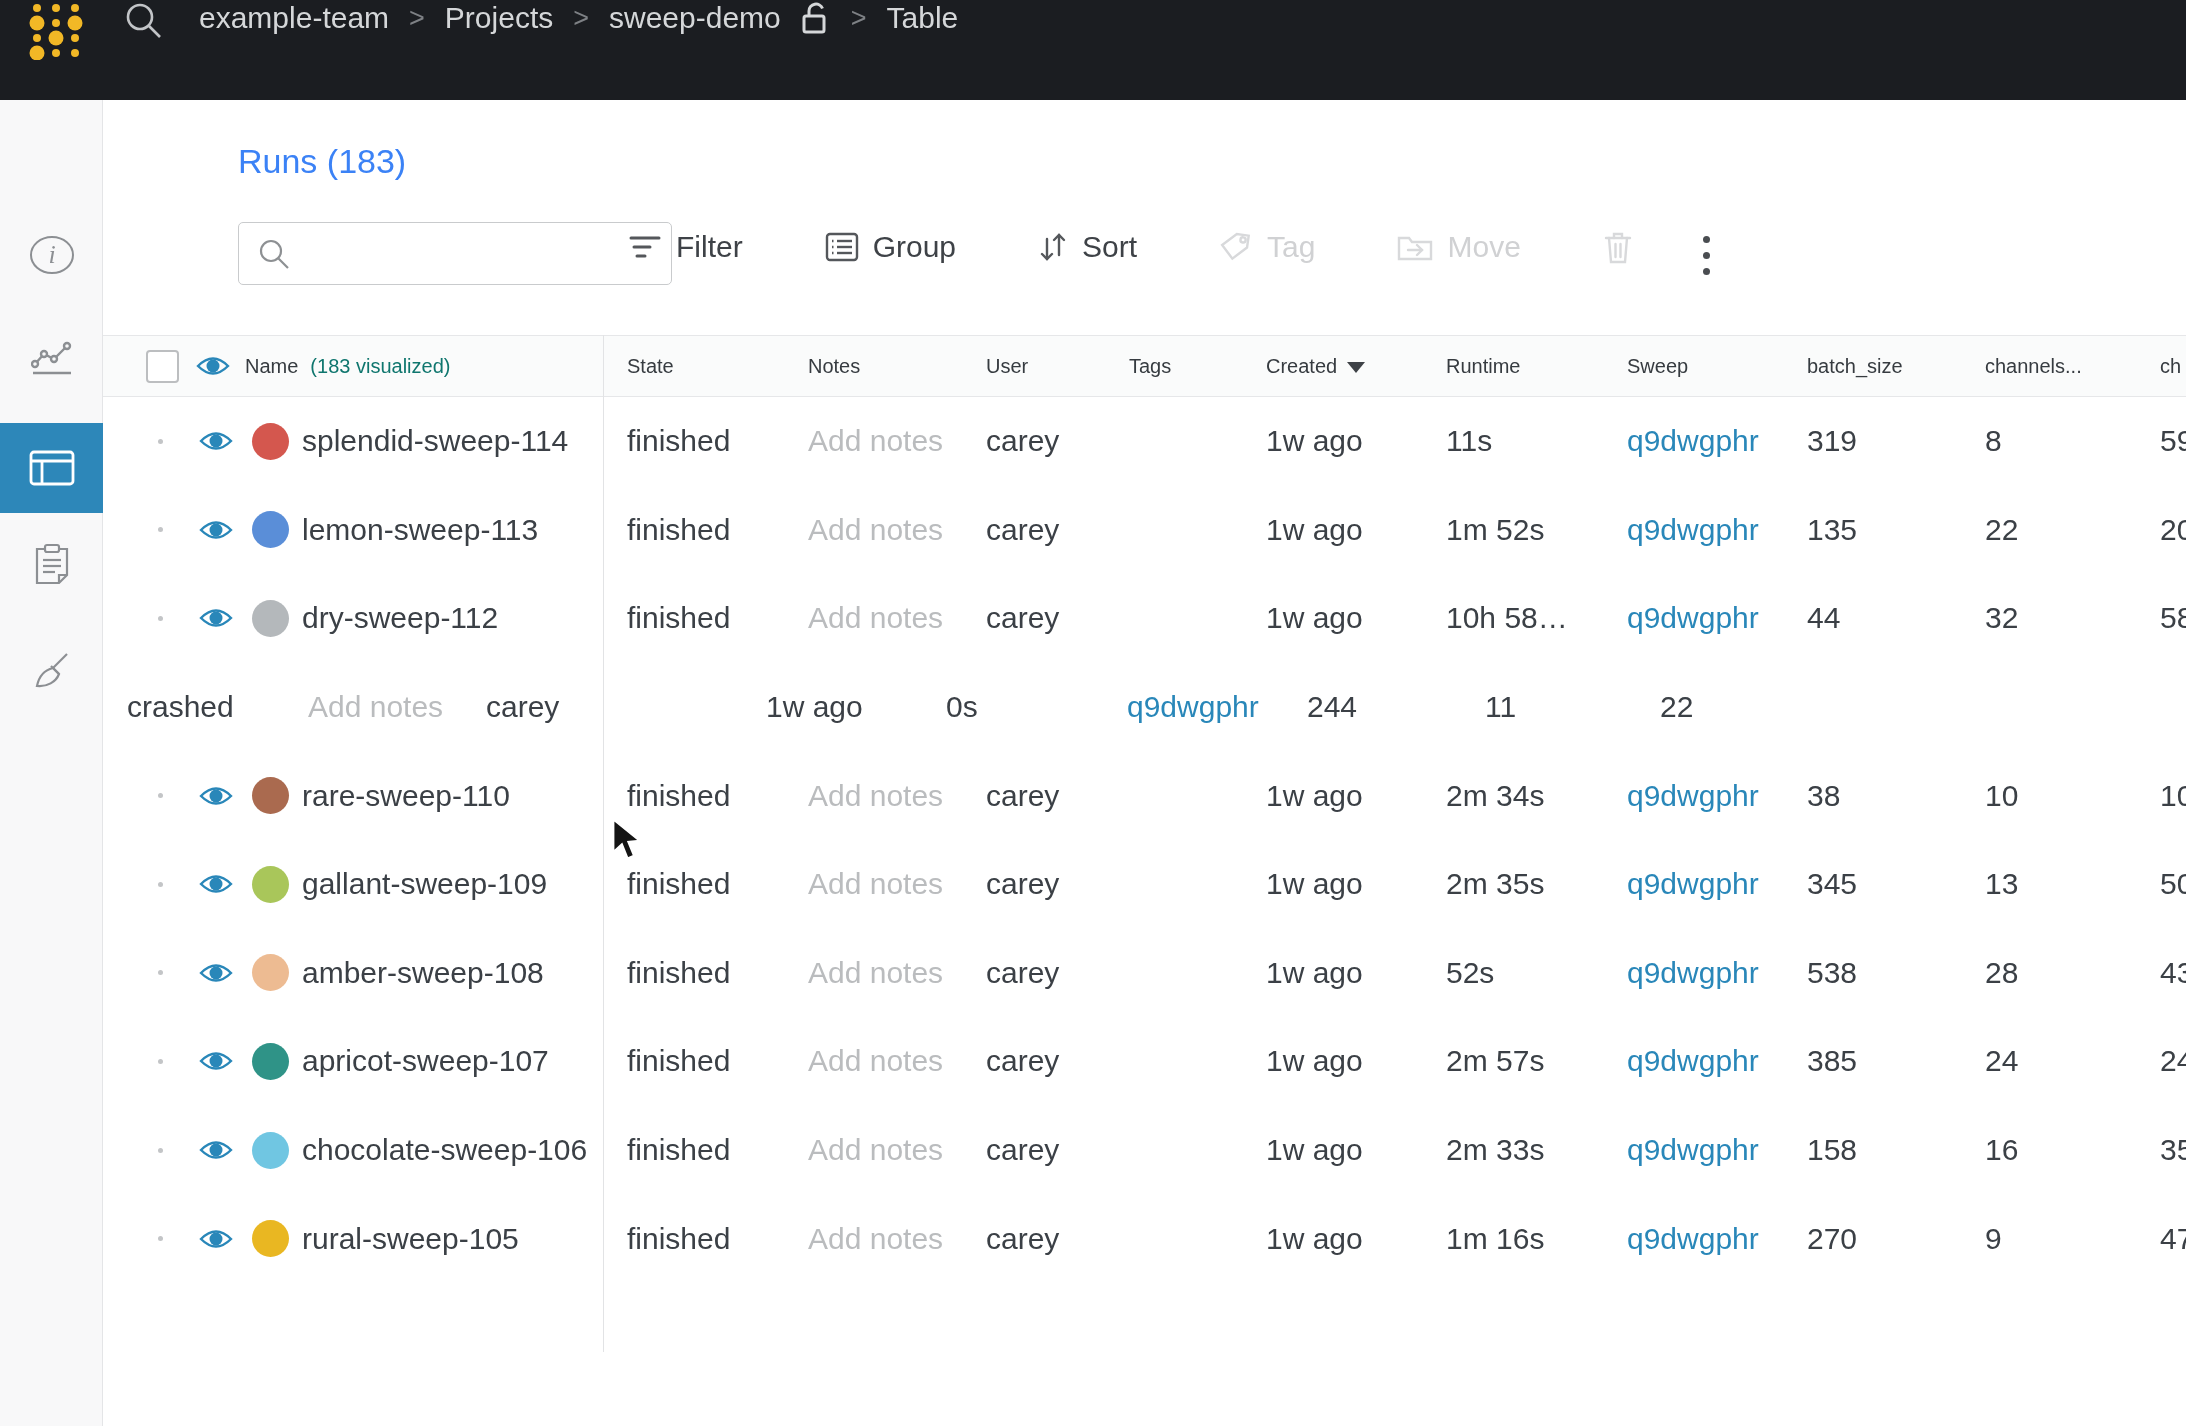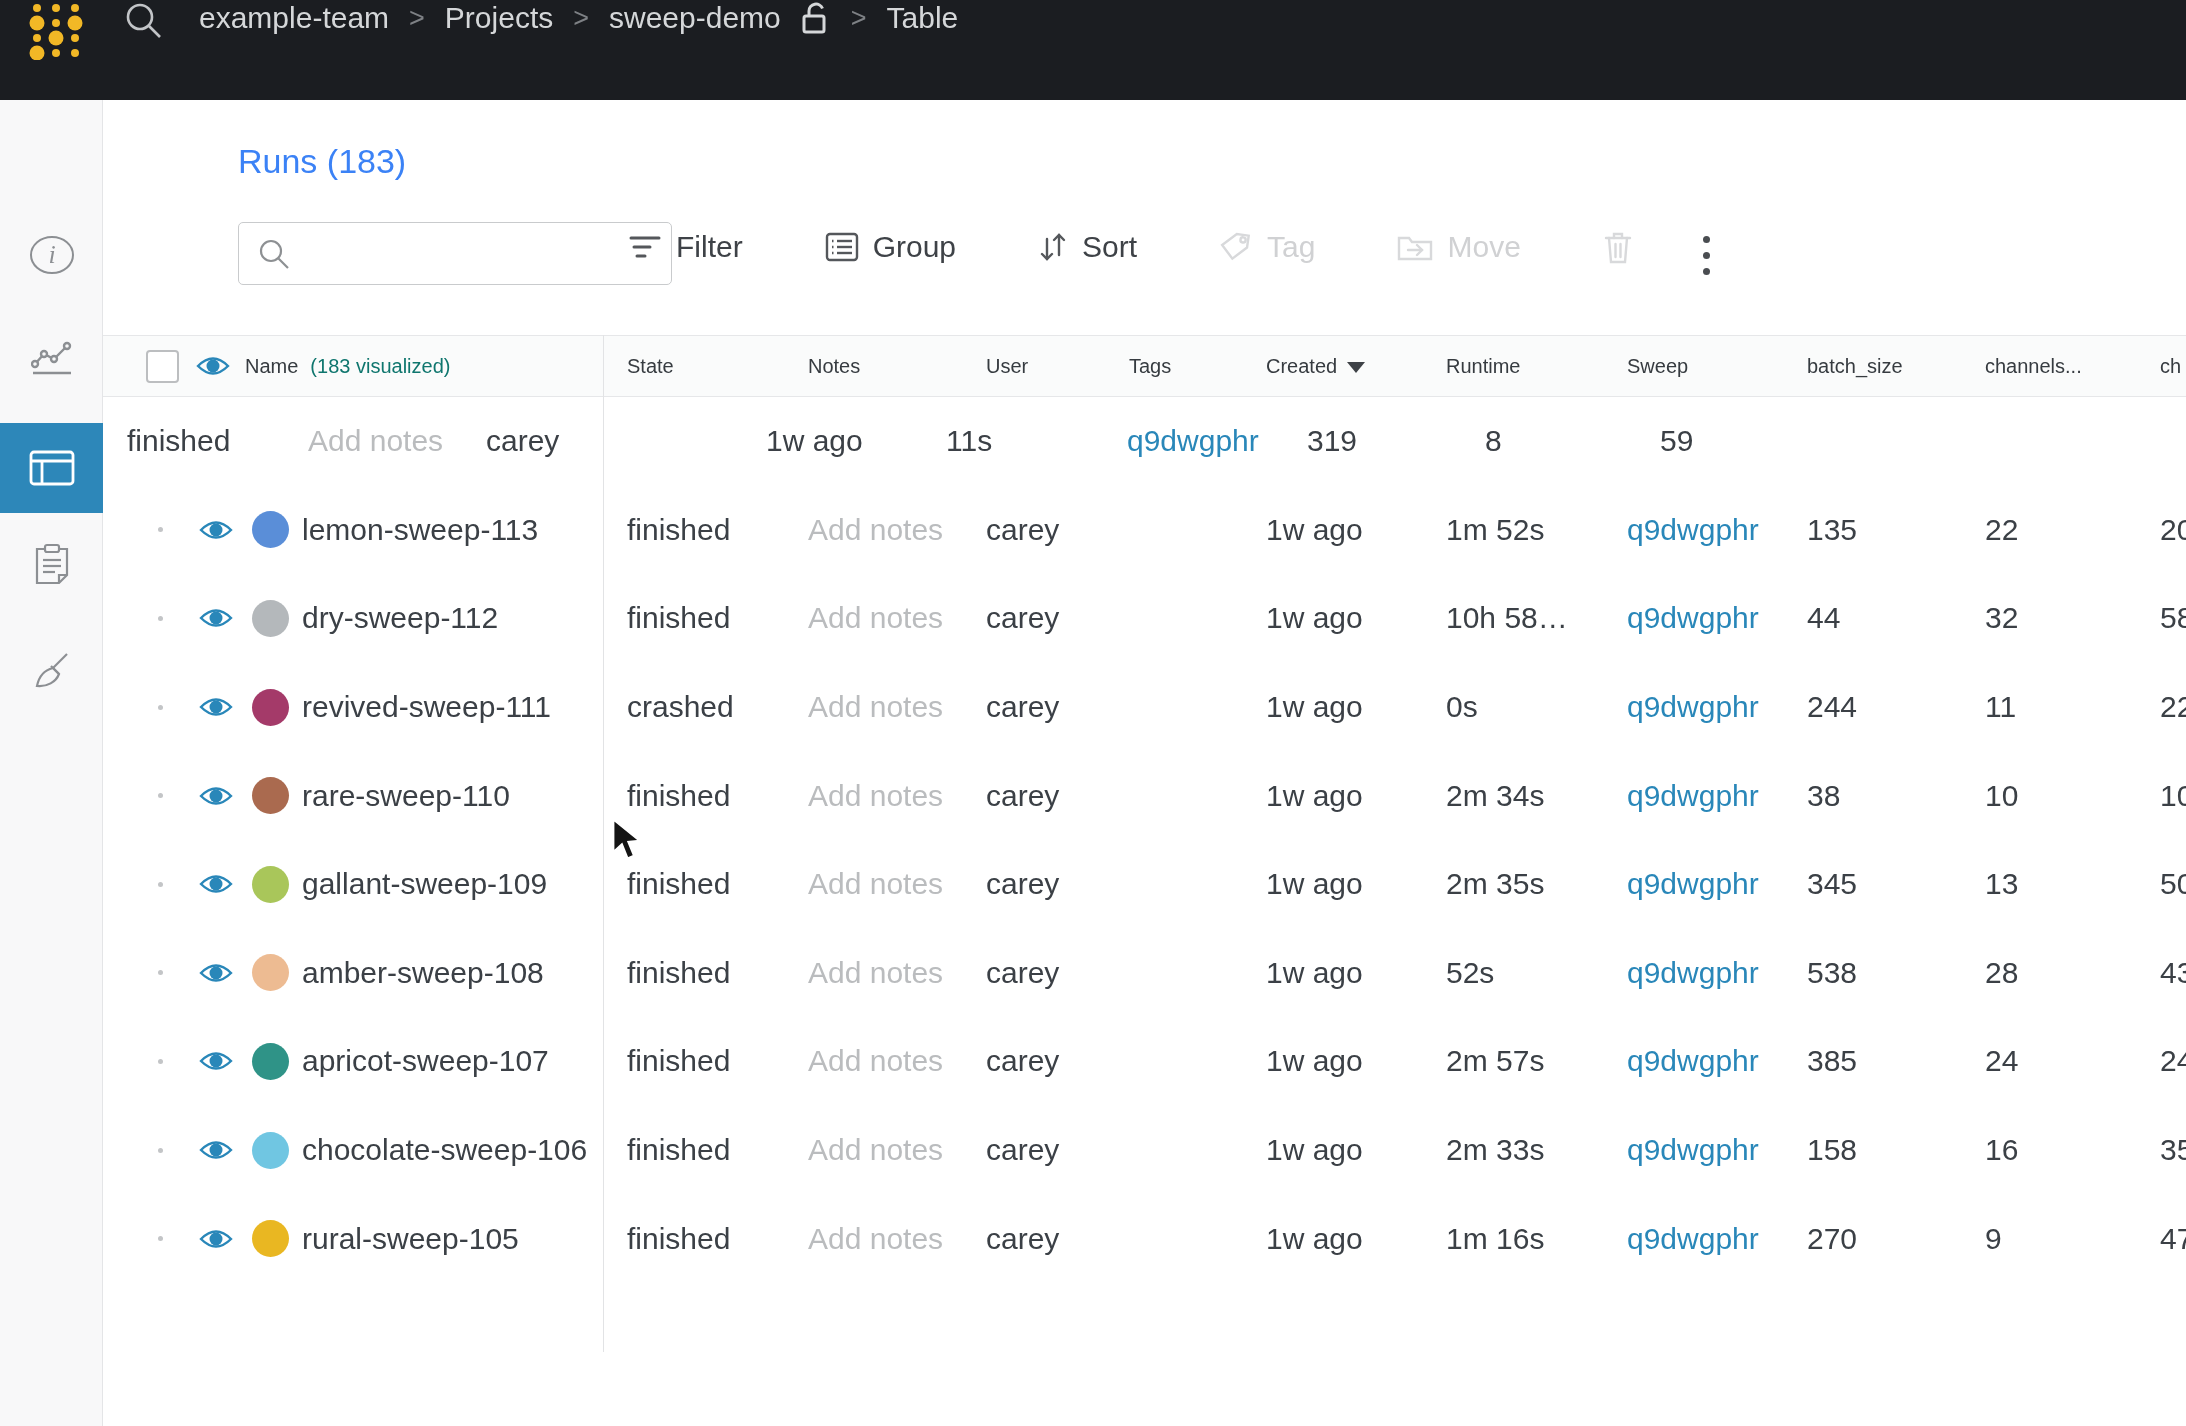--- a/index.html
+++ b/index.html
@@ -271,20 +271,29 @@
   <div class="hcell c-created"><span>Created</span><span class="caret"></span></div>
   <div class="hcell c-runtime"><span>Runtime</span></div>
   <div class="hcell c-sweep"><span>Sweep</span></div>
   <div class="hcell c-batch"><span>batch_size</span></div>
   <div class="hcell c-channels"><span>channels...</span></div>
   <div class="hcell c-extra"><span>ch</span></div>
 </div>
 
 <div class="rows">
   <div class="row">
+    <div class="cell-name">
+      <div class="drag-dot"></div>
+      <svg class="eye" viewBox="0 0 34 22" fill="none">
+        <path d="M2 11 Q17 -4 32 11 Q17 26 2 11 Z" stroke="currentColor" stroke-width="2.4"></path>
+        <circle cx="17" cy="11" r="6.5" fill="currentColor"></circle>
+      </svg>
+      <div class="run-dot" style="background: rgb(212, 87, 78);"></div>
+      <span class="run-name">splendid-sweep-114</span>
+    </div>
     <div class="hcell c-state">finished</div>
     <div class="hcell c-notes notes-ph">Add notes</div>
     <div class="hcell c-user">carey</div>
     <div class="hcell c-tags"></div>
     <div class="hcell c-created">1w ago</div>
     <div class="hcell c-runtime">11s</div>
     <div class="hcell c-sweep sweep-link">q9dwgphr</div>
     <div class="hcell c-batch">319</div>
     <div class="hcell c-channels">8</div>
     <div class="hcell c-extra">59</div>
@@ -328,29 +337,20 @@
     <div class="hcell c-tags"></div>
     <div class="hcell c-created">1w ago</div>
     <div class="hcell c-runtime">10h 58…</div>
     <div class="hcell c-sweep sweep-link">q9dwgphr</div>
     <div class="hcell c-batch">44</div>
     <div class="hcell c-channels">32</div>
     <div class="hcell c-extra">58</div>
   </div>
 
   <div class="row">
-    <div class="cell-name">
-      <div class="drag-dot"></div>
-      <svg class="eye" viewBox="0 0 34 22" fill="none">
-        <path d="M2 11 Q17 -4 32 11 Q17 26 2 11 Z" stroke="currentColor" stroke-width="2.4"></path>
-        <circle cx="17" cy="11" r="6.5" fill="currentColor"></circle>
-      </svg>
-      <div class="run-dot" style="background: rgb(164, 58, 105);"></div>
-      <span class="run-name">revived-sweep-111</span>
-    </div>
     <div class="hcell c-state">crashed</div>
     <div class="hcell c-notes notes-ph">Add notes</div>
     <div class="hcell c-user">carey</div>
     <div class="hcell c-tags"></div>
     <div class="hcell c-created">1w ago</div>
     <div class="hcell c-runtime">0s</div>
     <div class="hcell c-sweep sweep-link">q9dwgphr</div>
     <div class="hcell c-batch">244</div>
     <div class="hcell c-channels">11</div>
     <div class="hcell c-extra">22</div>

